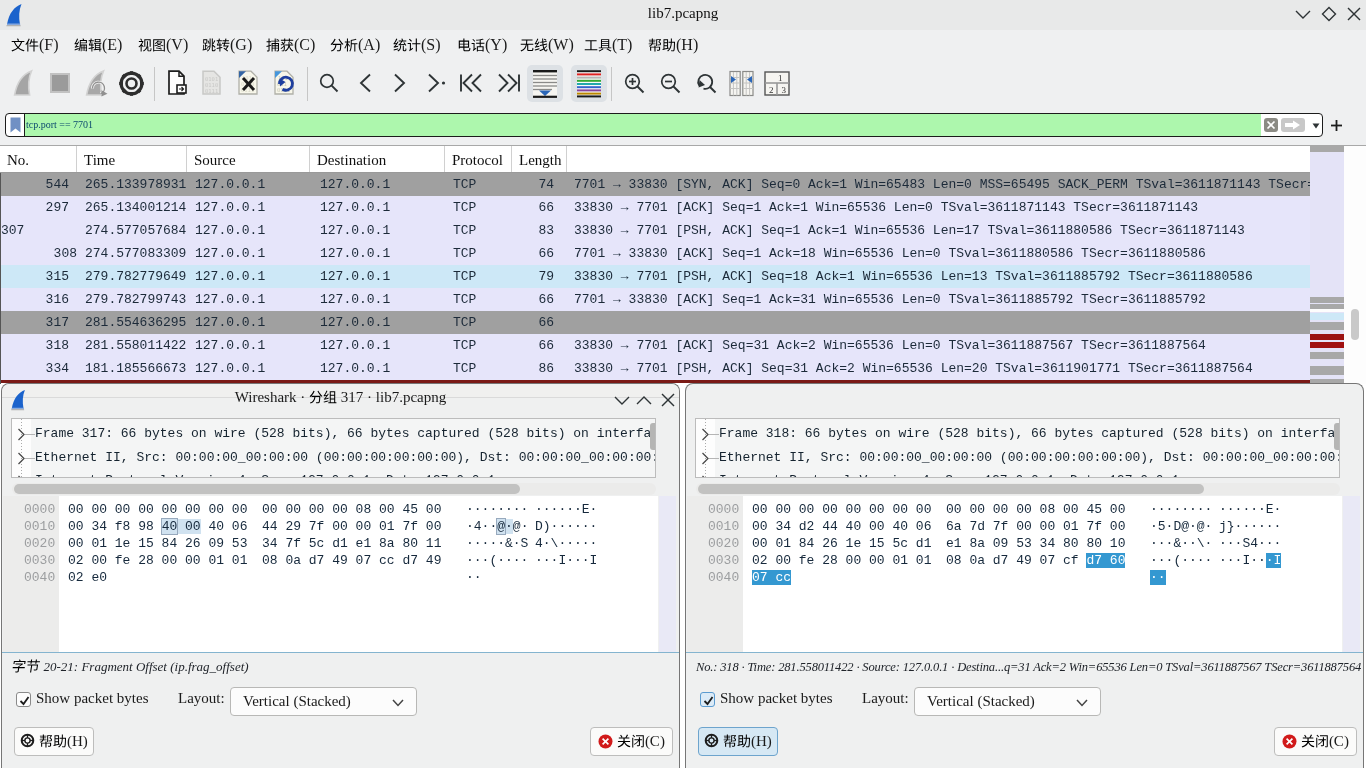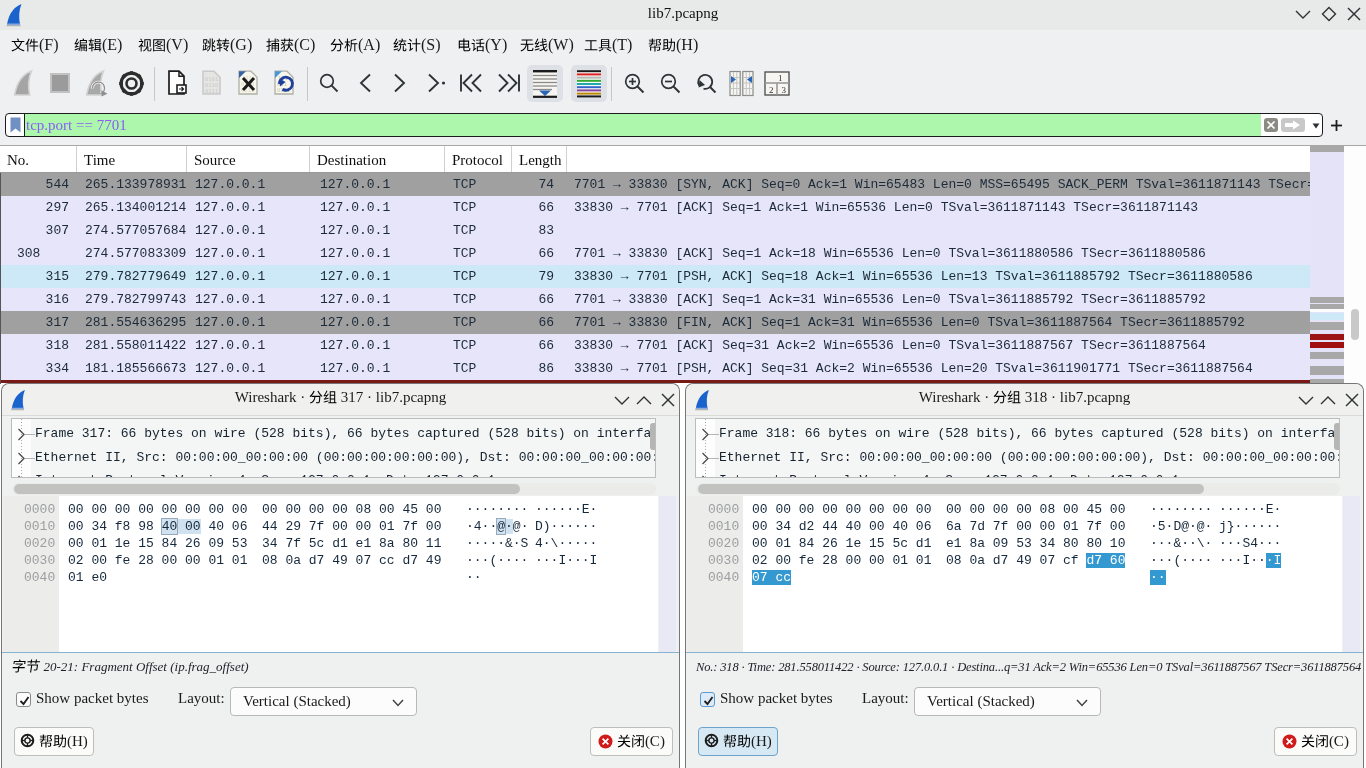--- a/index.html
+++ b/index.html
@@ -16,21 +16,21 @@
 .fbtn{position:absolute;top:4px;width:14px;height:14px;border-radius:3px}
 
 #tbl{position:absolute;left:0;top:145px;width:1366px;height:238px;background:#fff;border-top:1px solid #a8a8a8}
 .hd{position:absolute;top:0;height:26px;font-size:15px;color:#101010;line-height:29px;background:#fff;border-right:1px solid #d0d0d0;padding-left:7px}
 .row{position:absolute;left:1px;width:1309px;height:23px;background:#e6e5fa;font-family:"Liberation Mono",monospace;font-size:13px;line-height:23px;color:#1c2a39}
 .row s{position:absolute;text-decoration:none;white-space:pre}
 .gray{background:#a0a0a0}
 .blue{background:#cde8f7}
 
 .win{position:absolute;top:383px;width:679px;height:385px;background:#eff0f0;border:1px solid #767676;border-bottom:none;border-radius:8px 8px 0 0}
-.tbar{position:absolute;left:0;top:0;width:100%;height:32px;background:#f0f0ef;border-bottom:1px solid #dadada;border-radius:8px 8px 0 0;font-size:15px}
+.tbar{position:absolute;left:0;top:0;width:100%;height:14px;background:#f0f0ef;border-bottom:1px solid #dadada;border-radius:8px 8px 0 0;font-size:15px}
 .tree{position:absolute;left:9px;top:34px;width:645px;height:60px;background:#f4f5f5;border:1px solid #bcbcbc;overflow:hidden}
 .trow{position:absolute;left:0;width:700px;height:23px;font-family:"Liberation Mono",monospace;font-size:13px;line-height:23px;color:#15232f;white-space:pre}
 .hsb{position:absolute;left:10px;top:99px;width:644px;height:12px;background:#ebebea;border-radius:6px}
 .hsb i{position:absolute;left:2px;top:1px;width:506px;height:10px;background:#c2c2c1;border-radius:5px}
 .hexa{position:absolute;left:1px;top:112px;width:655px;height:156px;background:#fff}
 .offc{position:absolute;left:0;top:0;width:56px;height:156px;background:#ececeb}
 .hx{position:absolute;left:0;width:680px;height:17px;font-family:"Liberation Mono",monospace;font-size:13px;line-height:17px;color:#16293c}
 .hx s{position:absolute;text-decoration:none;white-space:pre}
 .hx .off{left:21px;color:#9c9ea0}
 .vsb{position:absolute;top:112px;left:657px;width:17px;height:156px;background:#e9e9f6}
@@ -65,21 +65,21 @@
 
 <div id="menubar" class="abs" style="left:0;top:36px;height:18px;font-size:15px"></div>
 
 <div id="toolbar"></div>
 
 <div id="ffield">
 <svg class="abs" style="left:4px;top:3px" width="11" height="16" viewBox="0 0 11 16">
       <path d="M0.5,0.5 L10.5,0.5 L10.5,15.5 L5.5,11.5 L0.5,15.5 Z" fill="#7090c4"></path>
     </svg>
 <div id="fgreen"></div>
-<div class="abs" style="left:20px;top:0;font-size:15px;color:#8b5cf6;line-height:22px">tcp.port == 7701</div>
+<div class="abs" style="left:20px;top:0;font-size:10px;color:#0c4a6e;line-height:22px">tcp.port == 7701</div>
 <div class="fbtn" style="left:1258px;background:#8b8b84">
 <svg width="14" height="14" viewBox="0 0 14 14">
         <line x1="3.5" y1="3.5" x2="10.5" y2="10.5" stroke="#fff" stroke-width="1.7"></line>
         <line x1="10.5" y1="3.5" x2="3.5" y2="10.5" stroke="#fff" stroke-width="1.7"></line>
       </svg></div>
 <div class="fbtn" style="left:1275px;width:24px;background:#c8c8c8">
 <svg width="24" height="14" viewBox="0 0 24 14">
         <path d="M4,5 L12,5 L12,2.5 L19,7 L12,11.5 L12,9 L4,9 Z" fill="#fff"></path>
       </svg></div>
 <svg class="abs" style="left:1306px;top:9px" width="8" height="6" viewBox="0 0 8 6">
@@ -362,29 +362,30 @@
 <div class="row" style="top:50px">
       <s style="left:0;width:68px;text-align:right;display:inline-block">297</s>
       <s style="left:84px">265.134001214</s>
       <s style="left:194px">127.0.0.1</s>
       <s style="left:319px">127.0.0.1</s>
       <s style="left:452px">TCP</s>
       <s style="left:497px;width:56px;text-align:right;display:inline-block">66</s>
       <s style="left:573px">33830 → 7701 [ACK] Seq=1 Ack=1 Win=65536 Len=0 TSval=3611871143 TSecr=3611871143</s>
     </div>
 <div class="row" style="top:73px">
-      <s style="left:0;width:68px;text-align:right;display:inline-block">307</s>
+      <s style="left:0;width:68px;display:inline-block">307</s>
       <s style="left:84px">274.577057684</s>
       <s style="left:194px">127.0.0.1</s>
       <s style="left:319px">127.0.0.1</s>
       <s style="left:452px">TCP</s>
       <s style="left:497px;width:56px;text-align:right;display:inline-block">83</s>
+      <s style="left:573px">33830 → 7701 [PSH, ACK] Seq=1 Ack=1 Win=65536 Len=17 TSval=3611880586 TSecr=3611871143</s>
     </div>
 <div class="row" style="top:96px">
-      <s style="left:16px;width:68px;text-align:left;display:inline-block">308</s>
+      <s style="left:8px;width:68px;text-align:right;display:inline-block">308</s>
       <s style="left:84px">274.577083309</s>
       <s style="left:194px">127.0.0.1</s>
       <s style="left:319px">127.0.0.1</s>
       <s style="left:452px">TCP</s>
       <s style="left:497px;width:56px;text-align:right;display:inline-block">66</s>
       <s style="left:573px">7701 → 33830 [ACK] Seq=1 Ack=18 Win=65536 Len=0 TSval=3611880586 TSecr=3611880586</s>
     </div>
 <div class="row blue" style="top:119px">
       <s style="left:0;width:68px;text-align:right;display:inline-block">315</s>
       <s style="left:84px">279.782779649</s>
@@ -403,21 +404,20 @@
       <s style="left:497px;width:56px;text-align:right;display:inline-block">66</s>
       <s style="left:573px">7701 → 33830 [ACK] Seq=1 Ack=31 Win=65536 Len=0 TSval=3611885792 TSecr=3611885792</s>
     </div>
 <div class="row gray" style="top:165px">
       <s style="left:0;width:68px;text-align:right;display:inline-block">317</s>
       <s style="left:84px">281.554636295</s>
       <s style="left:194px">127.0.0.1</s>
       <s style="left:319px">127.0.0.1</s>
       <s style="left:452px">TCP</s>
       <s style="left:497px;width:56px;text-align:right;display:inline-block">66</s>
-      <s style="left:573px">7701 → 33830 [FIN, ACK] Seq=1 Ack=31 Win=65536 Len=0 TSval=3611887564 TSecr=3611885792</s>
     </div>
 <div class="row" style="top:188px">
       <s style="left:0;width:68px;text-align:right;display:inline-block">318</s>
       <s style="left:84px">281.558011422</s>
       <s style="left:194px">127.0.0.1</s>
       <s style="left:319px">127.0.0.1</s>
       <s style="left:452px">TCP</s>
       <s style="left:497px;width:56px;text-align:right;display:inline-block">66</s>
       <s style="left:573px">33830 → 7701 [ACK] Seq=31 Ack=2 Win=65536 Len=0 TSval=3611887567 TSecr=3611887564</s>
     </div>
@@ -514,21 +514,21 @@
       </div>
 <div class="hx" style="top:56px">
         <s class="off">0030</s>
         <s style="left:65px">02 00 fe 28 00 00 01 01</s>
         <s style="left:259px">08 0a d7 49 07 cc d7 49</s>
         <s style="left:463px">···(····</s>
         <s style="left:532px">···I···I</s>
       </div>
 <div class="hx" style="top:73px">
         <s class="off">0040</s>
-        <s style="left:65px">01 e0</s>
+        <s style="left:65px">02 e0</s>
         <s style="left:259px"></s>
         <s style="left:463px">··</s>
         <s style="left:532px"></s>
       </div>
 </div>
 <div class="vsb"></div>
 <div class="sep"></div>
 <div class="stat"><svg class="k" style="width:14px;height:14px;vertical-align:-2px;transform:skewX(-9deg)" viewBox="0 0 1000 1000">
         <use href="#u5b57"></use>
       </svg><svg class="k" style="width:14px;height:14px;vertical-align:-2px;transform:skewX(-9deg)" viewBox="0 0 1000 1000">
@@ -563,38 +563,20 @@
         <circle cx="7.5" cy="7.5" r="7" fill="#d11a1a"></circle>
         <line x1="4.6" y1="4.6" x2="10.4" y2="10.4" stroke="#fff" stroke-width="1.7"></line>
         <line x1="10.4" y1="4.6" x2="4.6" y2="10.4" stroke="#fff" stroke-width="1.7"></line>
       </svg> <svg class="k" style="width:14px;height:14px;vertical-align:-2px" viewBox="0 0 1000 1000">
         <use href="#u5173"></use>
       </svg><svg class="k" style="width:14px;height:14px;vertical-align:-2px" viewBox="0 0 1000 1000">
         <use href="#u95ed"></use>
       </svg>(C)</div>
 </div>
 <div class="win" style="left:685px">
-<div class="tbar">
-      <svg class="abs" style="left:7px;top:4px" width="20" height="24" viewBox="0 0 22 26">
-        <path d="M17.5,2 C10.5,4.5 5,11 3,22.5 L16,22.5 C14.6,15 14.9,8 17.5,2 Z" fill="#1b63cc"></path>
-        <path d="M3.2,21.5 L16.1,21.5 L16.3,22.8 L3,22.8 Z" fill="#88aade"></path>
-        <path d="M2.6,23 L16.5,23 L16.7,24.3 L2.4,24.3 Z" fill="#9a9a9a" opacity="0.7"></path>
-      </svg>
-      <div class="abs" style="left:0;top:5px;width:100%;text-align:center">Wireshark · <svg class="k" style="width:14px;height:14px;vertical-align:-2px" viewBox="0 0 1000 1000">
-          <use href="#u5206"></use>
-        </svg><svg class="k" style="width:14px;height:14px;vertical-align:-2px" viewBox="0 0 1000 1000">
-          <use href="#u7ec4"></use>
-        </svg> 318 · lib7.pcapng</div>
-      <svg class="abs" style="left:612px;top:8px" width="62" height="16" viewBox="0 0 62 16">
-        <polyline class="wicon" points="1,5 8,12 15,5"></polyline>
-        <polyline class="wicon" points="23,12 30,5 37,12"></polyline>
-        <line class="wicon" x1="48" y1="2" x2="60" y2="14"></line>
-        <line class="wicon" x1="60" y1="2" x2="48" y2="14"></line>
-      </svg>
-    </div>
 <div class="tree">
       <div class="abs" style="left:0;top:0;width:19px;height:58px;background:#fdfdfd"></div>
       <div class="abs" style="left:9px;top:0;width:1px;height:58px;background:repeating-linear-gradient(#aaa 0 1px,transparent 1px 3px)"></div>
       <div class="trow" style="top:3px;left:23px">Frame 318: 66 bytes on wire (528 bits), 66 bytes captured (528 bits) on interfac</div>
       <div class="trow" style="top:27px;left:23px">Ethernet II, Src: 00:00:00_00:00:00 (00:00:00:00:00:00), Dst: 00:00:00_00:00:00:</div>
       <div class="trow" style="top:50px;left:23px">Internet Protocol Version 4, Src: 127.0.0.1, Dst: 127.0.0.1</div>
       <svg class="abs" style="left:5px;top:7px" width="10" height="17" viewBox="0 0 10 17">
         <polyline points="1.5,3 7,8.5 1.5,14" fill="none" stroke="#4a4a4a" stroke-width="1.3"></polyline>
       </svg>
       <svg class="abs" style="left:5px;top:31px" width="10" height="17" viewBox="0 0 10 17">

